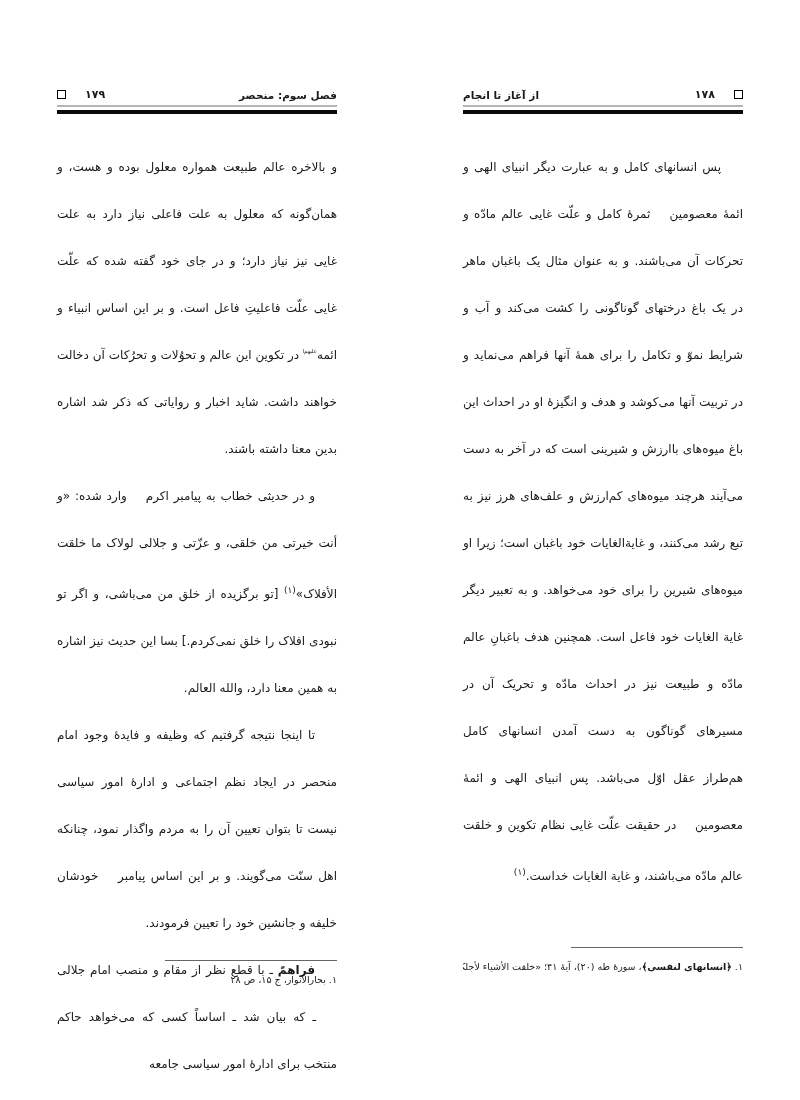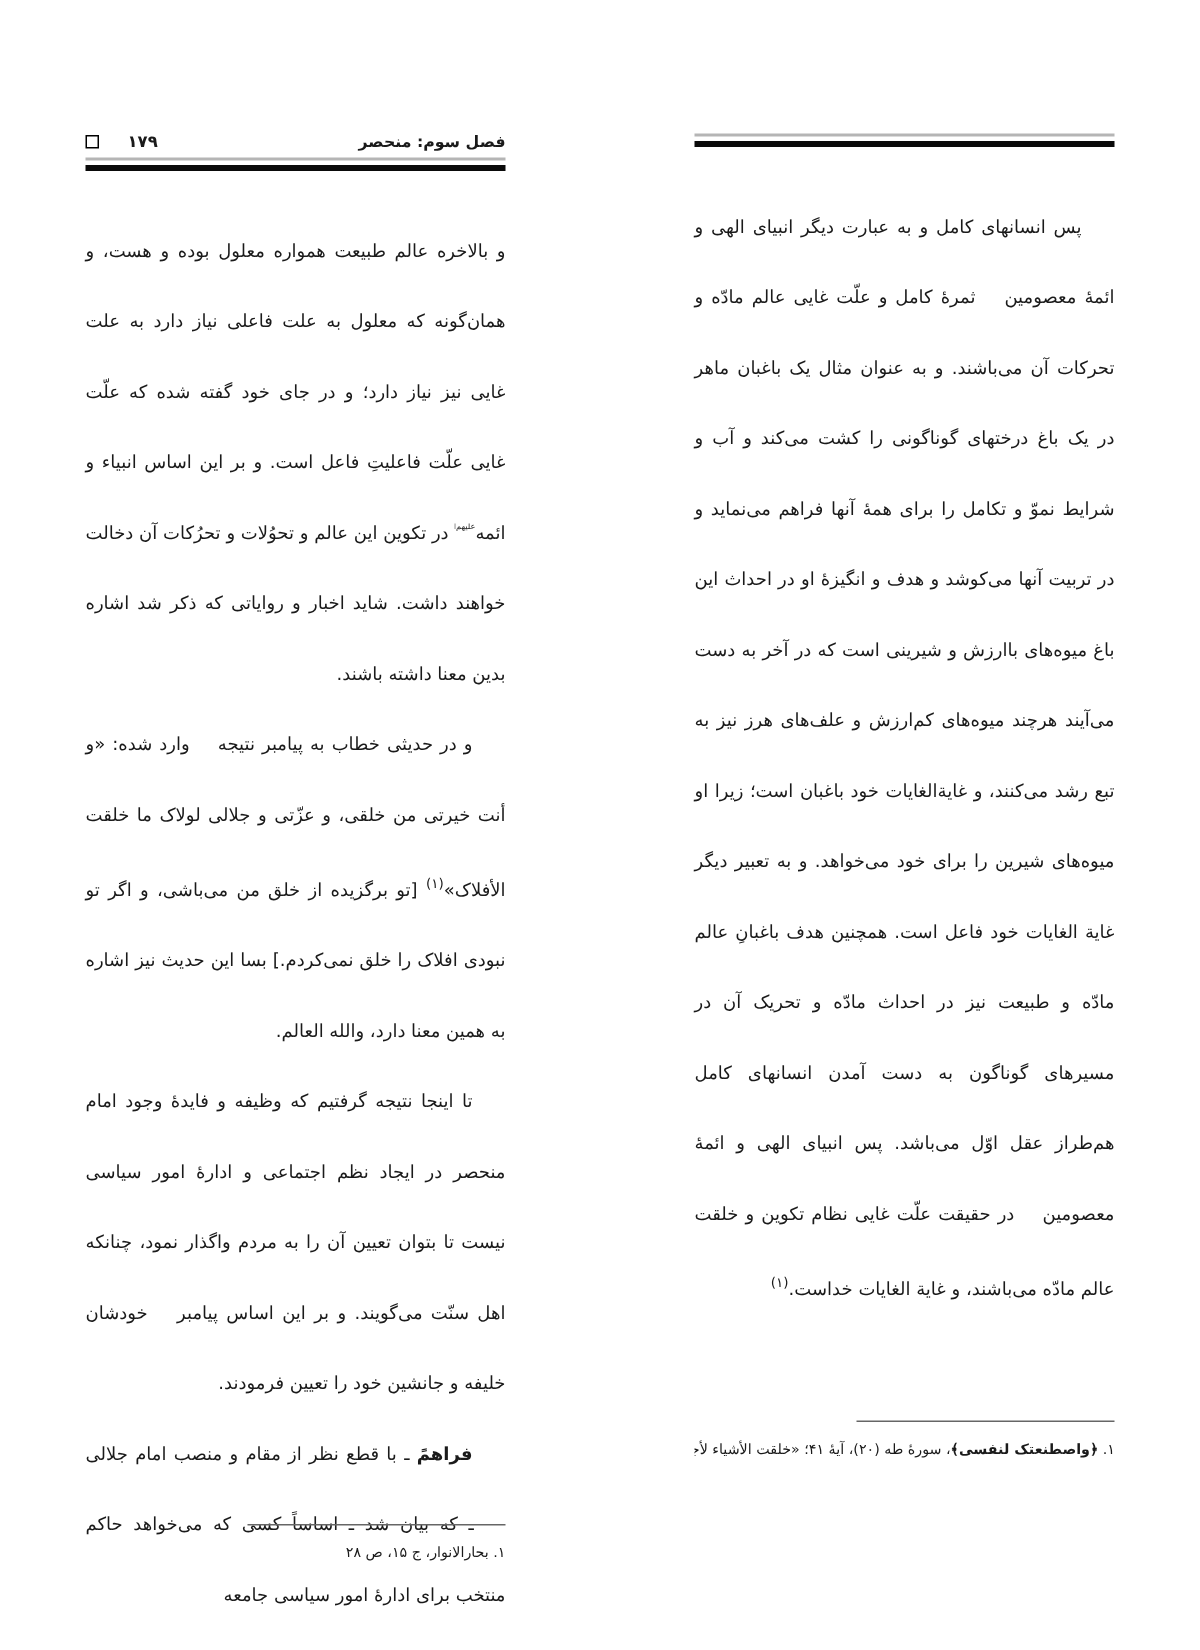--- a/index.html
+++ b/index.html
@@ -78,21 +78,21 @@
     margin-bottom:8px;
   }
 
   
   .footnote-block{
     position:absolute;
     width:280px;
     direction:rtl;
   }
   #page-right .footnote-block{ top:862px; }
-  #page-left .footnote-block{ top:931px; }
+  #page-left .footnote-block{ top:875px; }
   .footnote-rule{
     width:172px;
     height:1px;
     background:#666;
     margin:0 0 0 auto; 
     margin-right:0;
   }
   .footnote-text{
     font-size:9.5px;
     line-height:26px;
@@ -100,47 +100,54 @@
     text-align:right;
     white-space:nowrap;
     overflow:hidden;
   }
   .footnote-text.cont{ padding-left:0; padding-right:40px; white-space:normal; }
 </style>
 </head>
 <body>
 
 <div class="page" id="page-right">
+  <div class="running-header">
+    <span class="header-title">از آغاز تا انجام</span>
+    <span class="pagenum-group">
+      <span>۱۷۸</span>
+      <span class="corner-square"></span>
+    </span>
+  </div>
   <div class="header-rule-thin"></div>
   <div class="header-rule-thick"></div>
 
   <div class="body-text">
     <p class="para indent"><span>پس انسانهای کامل و به عبارت دیگر انبیای الهی و ائمۀ معصومین</span><span class="honorific">علیهم‌السلام</span><span> ثمرۀ کامل و علّت غایی عالم مادّه و تحرکات آن می‌باشند. و به عنوان مثال یک باغبان ماهر در یک باغ درختهای گوناگونی را کشت می‌کند و آب و شرایط نموّ و تکامل را برای همۀ آنها فراهم می‌نماید و در تربیت آنها می‌کوشد و هدف و انگیزۀ او در احداث این باغ میوه‌های باارزش و شیرینی است که در آخر به دست می‌آیند هرچند میوه‌های کم‌ارزش و علف‌های هرز نیز به تبع رشد می‌کنند، و غایةالغایات خود باغبان است؛ زیرا او میوه‌های شیرین را برای خود می‌خواهد. و به تعبیر دیگر غایة الغایات خود فاعل است. همچنین هدف باغبانِ عالم مادّه و طبیعت نیز در احداث مادّه و تحریک آن در مسیرهای گوناگون به دست آمدن انسانهای کامل هم‌طراز عقل اوّل می‌باشد. پس انبیای الهی و ائمۀ معصومین</span><span class="honorific">علیهم‌السلام</span><span> در حقیقت علّت غایی نظام تکوین و خلقت عالم مادّه می‌باشند، و غایة الغایات خداست.</span><span class="fn-ref">(۱)</span></p>
   </div>
 
   <div class="footnote-block">
     <div class="footnote-rule"></div>
-    <div class="footnote-text"><span>۱. </span><span class="bold">﴿واصطنعتک لنفسی﴾</span><span>، سورۀ طه (۲۰)، آیۀ ۴۱؛ «خلقت الأشیاء لأجلک و خلقتک لأجلی»،</span></div>
+    <div class="footnote-text"><span>۱. </span><span class="bold">﴿انسانهای لنفسی﴾</span><span>، سورۀ طه (۲۰)، آیۀ ۴۱؛ «خلقت الأشیاء لأجلک و خلقتک لأجلی»،</span></div>
   </div>
 </div>
 
 <div class="page" id="page-left">
   <div class="running-header">
     <span class="pagenum-group">
       <span class="corner-square"></span>
       <span>۱۷۹</span>
     </span>
     <span class="header-title">فصل سوم: منحصر</span>
   </div>
   <div class="header-rule-thin"></div>
   <div class="header-rule-thick"></div>
 
   <div class="body-text">
     <p class="para"><span>و بالاخره عالم طبیعت همواره معلول بوده و هست، و همان‌گونه که معلول به علت فاعلی نیاز دارد به علت غایی نیز نیاز دارد؛ و در جای خود گفته شده که علّت غایی علّت فاعلیتِ فاعل است. و بر این اساس انبیاء و ائمه</span><span class="honorific">علیهم‌السلام</span><span> در تکوین این عالم و تحوُلات و تحرُکات آن دخالت خواهند داشت. شاید اخبار و روایاتی که ذکر شد اشاره بدین معنا داشته باشند.</span></p>
-    <p class="para indent"><span>و در حدیثی خطاب به پیامبر نتیجه</span><span class="honorific">صلی‌الله‌علیه‌وآله</span><span> وارد شده: «و أنت خیرتی من خلقی، و عزّتی و جلالی لولاک ما خلقت الأفلاک»</span><span class="fn-ref">(۱)</span><span> [تو برگزیده از خلق من می‌باشی، و اگر تو نبودی افلاک را خلق نمی‌کردم.] بسا این حدیث نیز اشاره به همین معنا دارد، والله العالم.</span></p>
+    <p class="para indent"><span>و در حدیثی خطاب به پیامبر اکرم</span><span class="honorific">صلی‌الله‌علیه‌وآله</span><span> وارد شده: «و أنت خیرتی من خلقی، و عزّتی و جلالی لولاک ما خلقت الأفلاک»</span><span class="fn-ref">(۱)</span><span> [تو برگزیده از خلق من می‌باشی، و اگر تو نبودی افلاک را خلق نمی‌کردم.] بسا این حدیث نیز اشاره به همین معنا دارد، والله العالم.</span></p>
     <p class="para indent"><span>تا اینجا نتیجه گرفتیم که وظیفه و فایدۀ وجود امام منحصر در ایجاد نظم اجتماعی و ادارۀ امور سیاسی نیست تا بتوان تعیین آن را به مردم واگذار نمود، چنانکه اهل سنّت می‌گویند. و بر این اساس پیامبر</span><span class="honorific">صلی‌الله‌علیه‌وآله</span><span> خودشان خلیفه و جانشین خود را تعیین فرمودند.</span></p>
 
 
     <p class="para indent"><span class="bold">فراهمً</span><span> ـ با قطع نظر از مقام و منصب امام جلالی</span><span class="honorific">علیه‌السلام</span><span> ـ که بیان شد ـ اساساً کسی که می‌خواهد حاکم منتخب برای ادارۀ امور سیاسی جامعه</span></p>
   </div>
 
   <div class="footnote-block">
     <div class="footnote-rule"></div>
     <div class="footnote-text">۱. بحارالانوار، ج ۱۵، ص ۲۸</div>
   </div>

